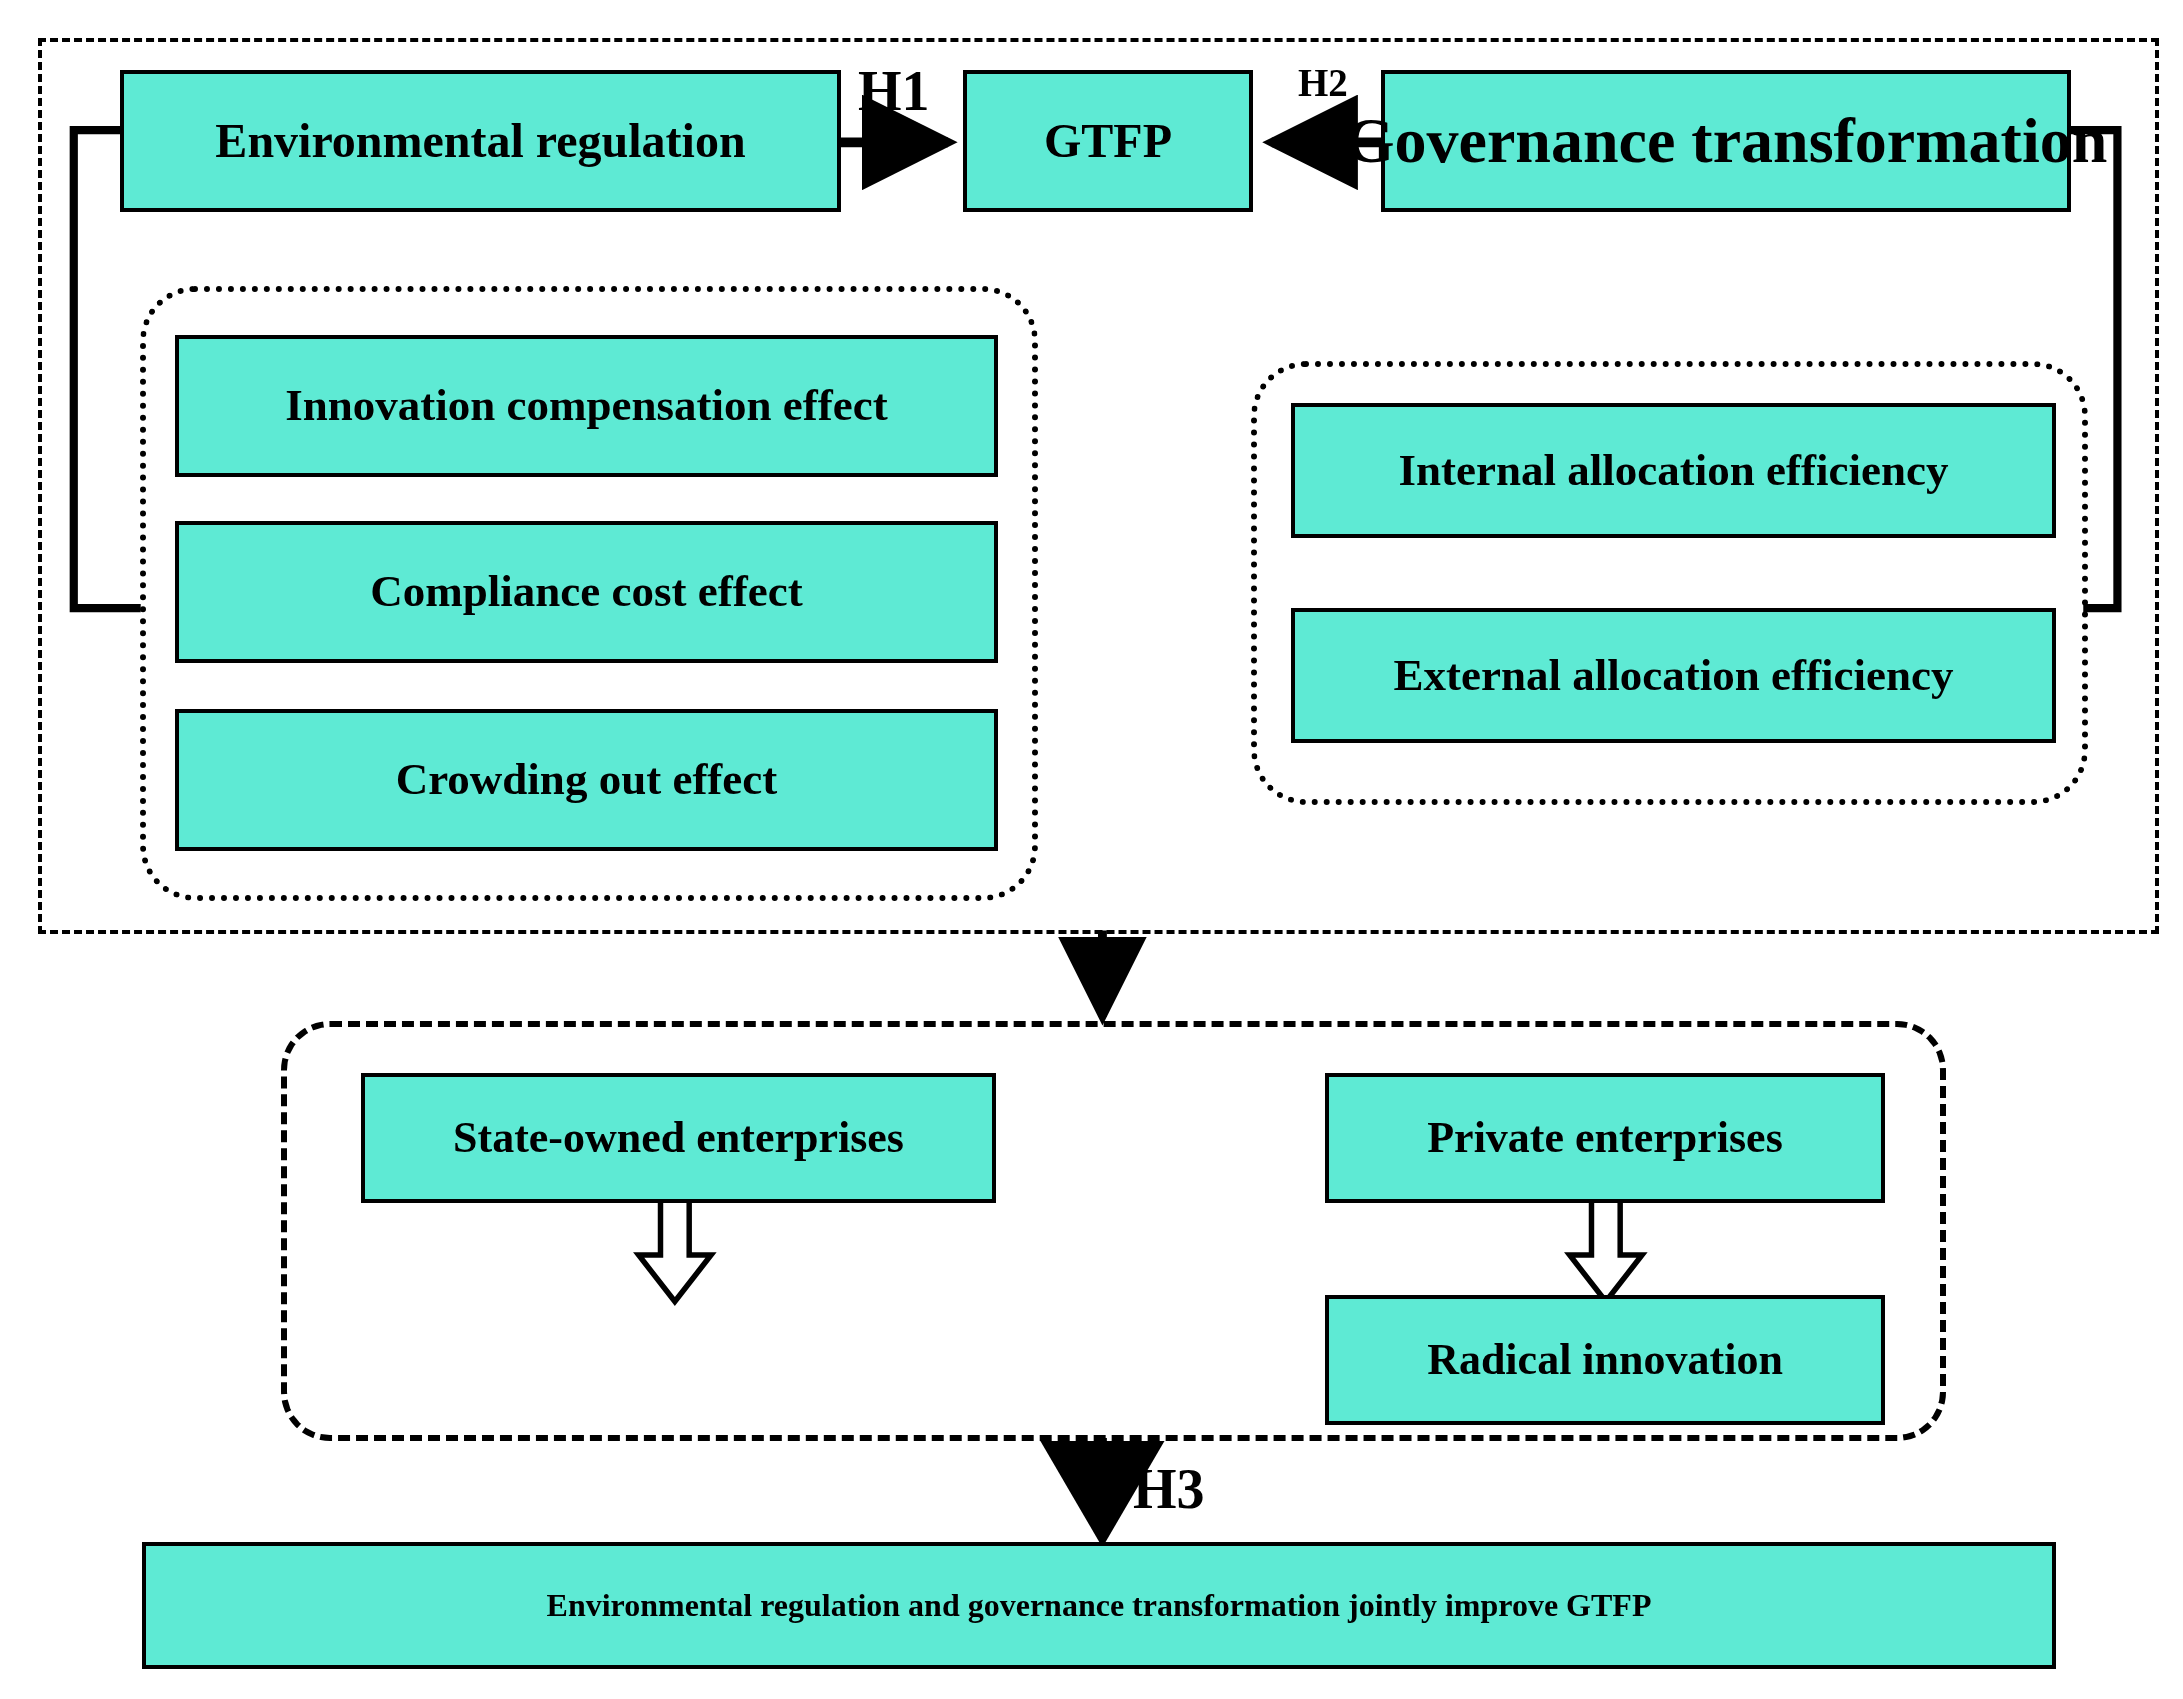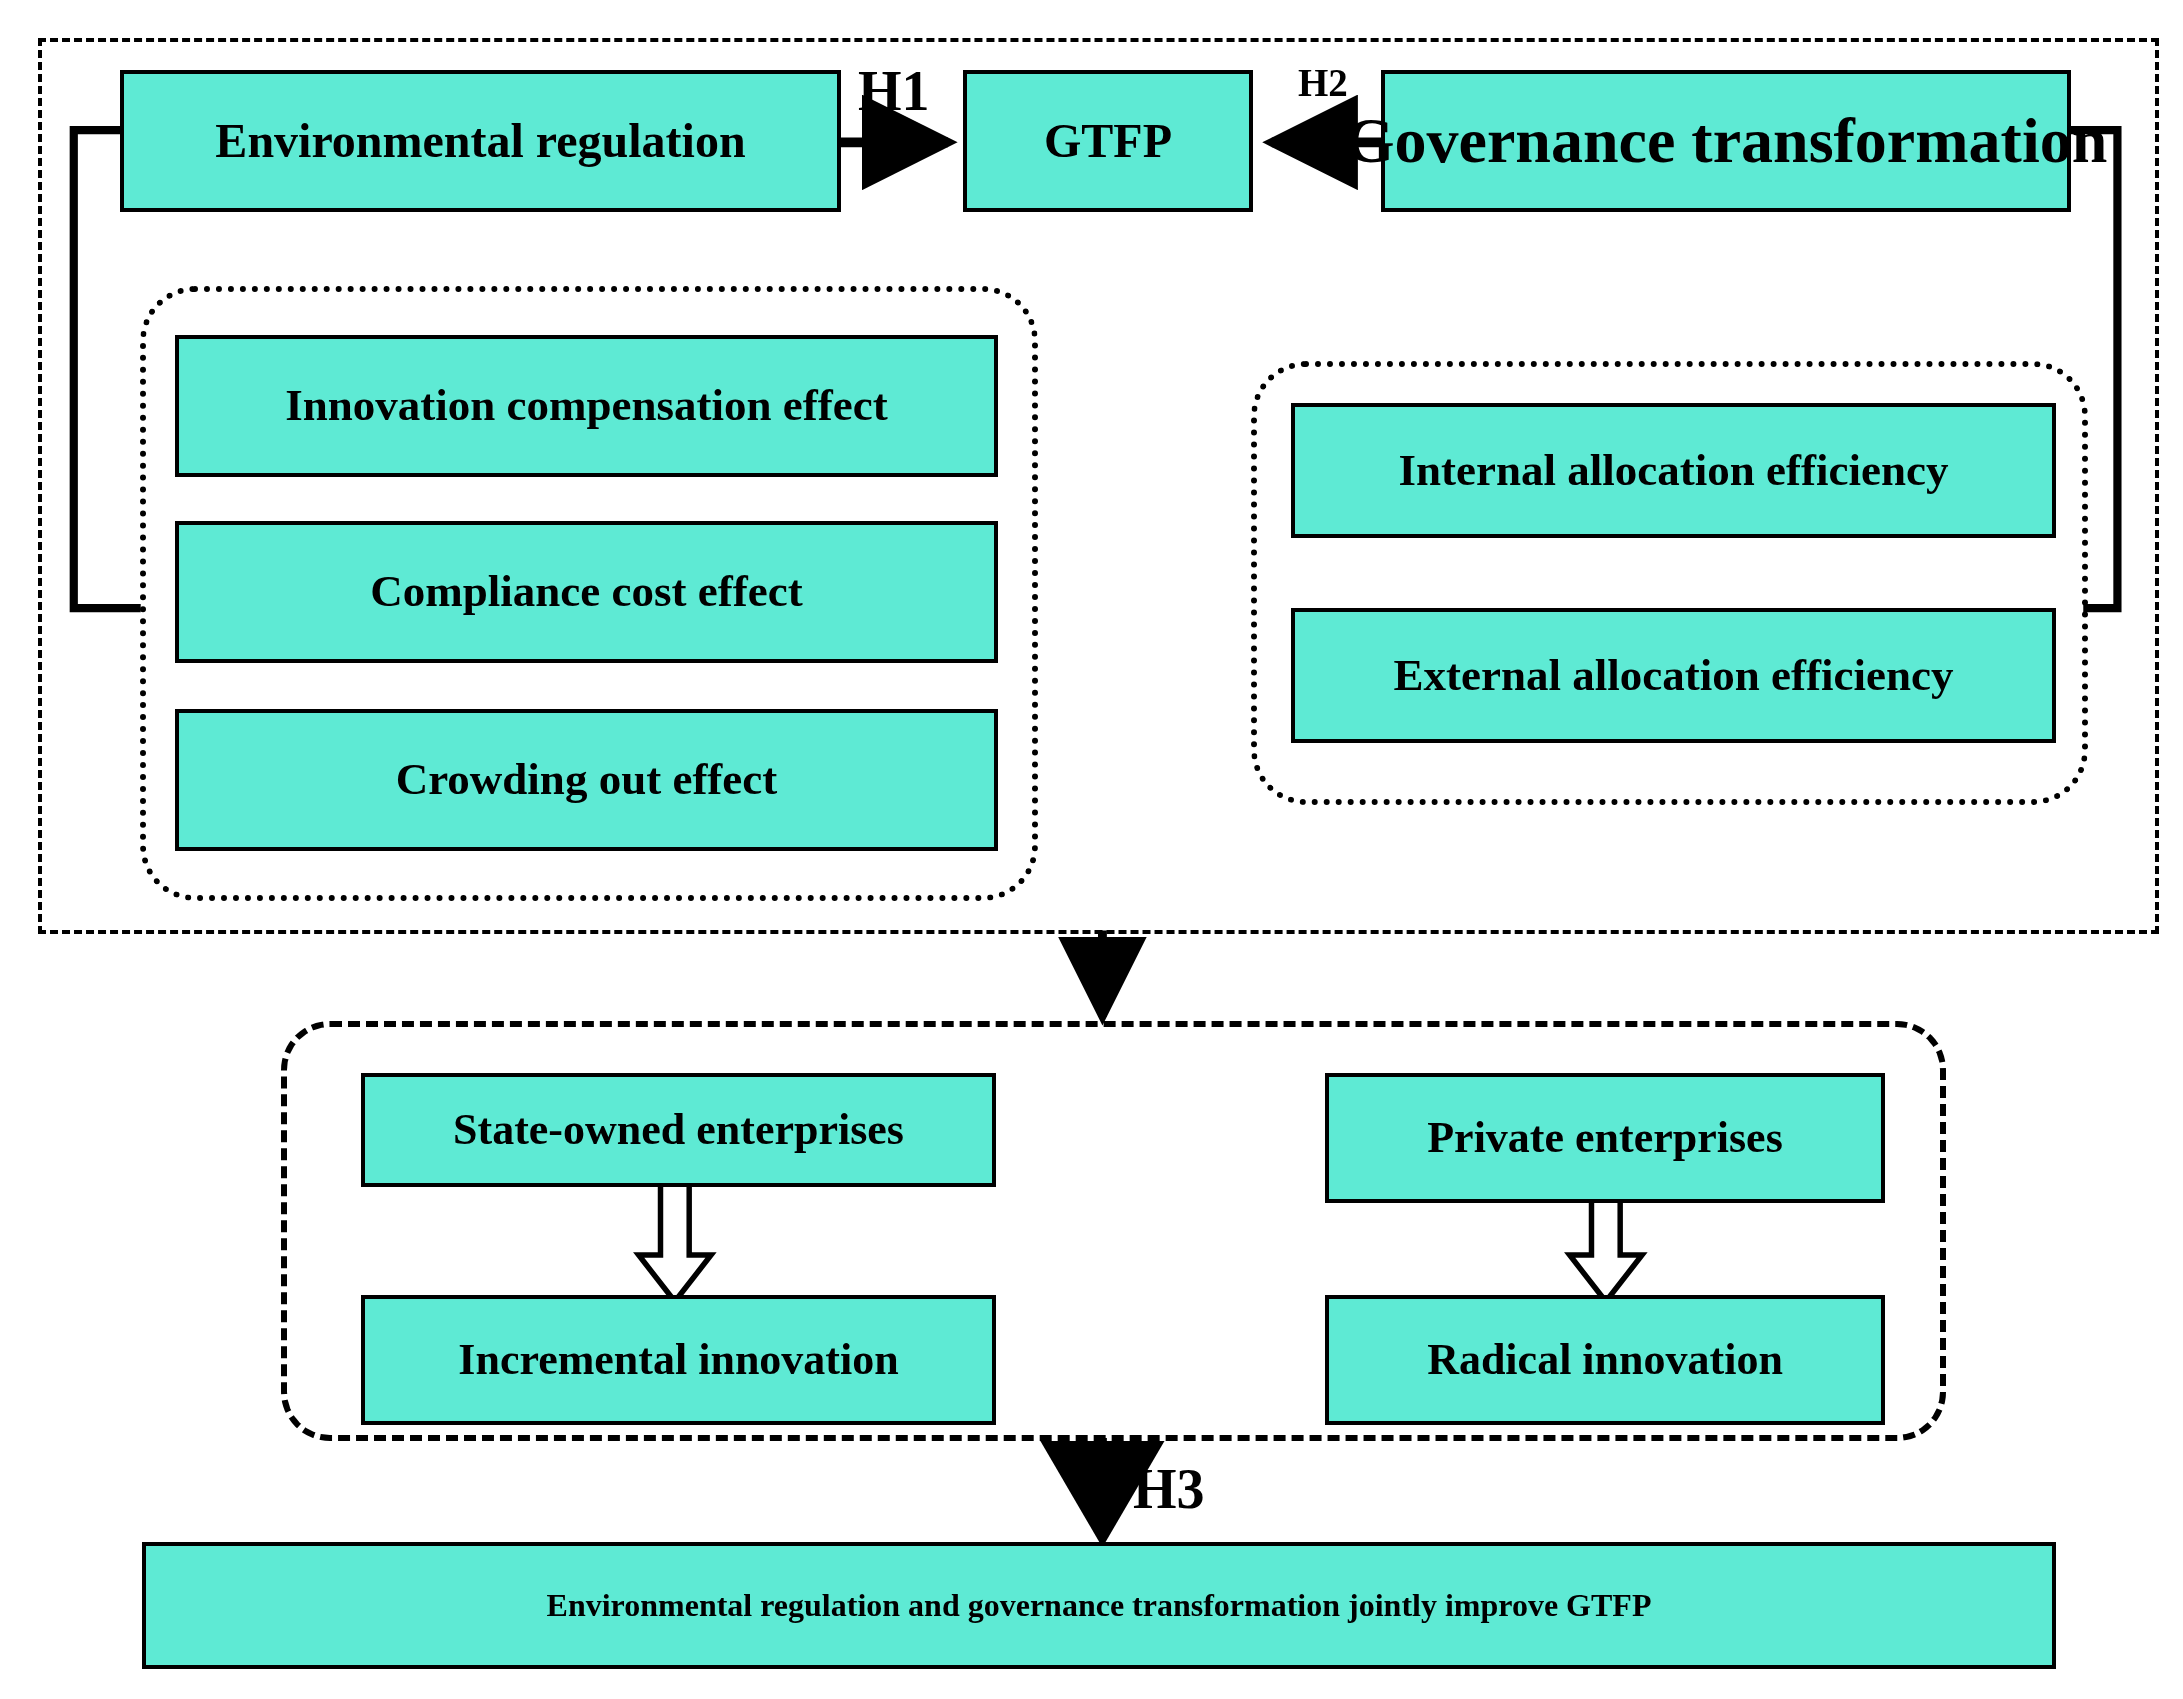--- a/index.html
+++ b/index.html
@@ -160,27 +160,24 @@
   </div>
 
   <div class="node" style="left:1291px; top:403px; width:765px; height:135px; font-size:45px;">
     <span class="node-label">Internal allocation efficiency</span>
   </div>
 
   <div class="node" style="left:1291px; top:608px; width:765px; height:135px; font-size:45px;">
     <span class="node-label">External allocation efficiency</span>
   </div>
 
-  <div class="node" style="left:361px; top:1073px; width:635px; height:114px; font-size:44px;">
+  <div class="node" style="left:361px; top:1073px; width:635px; height:130px; font-size:44px;">
     <span class="node-label">State-owned enterprises</span>
   </div>
 
-  <div class="node" style="left:361px; top:1295px; width:635px; height:130px; font-size:44px;">
-    <span class="node-label">Incremental innovation</span>
-  </div>
 
   <div class="node" style="left:1325px; top:1073px; width:560px; height:130px; font-size:44px;text-align:center;">
     <span class="node-label">Private enterprises</span>
   </div>
 
   <div class="node" style="left:1325px; top:1295px; width:560px; height:130px; font-size:44px;">
     <span class="node-label">Radical innovation</span>
   </div>
 
   <div class="node" style="left:142px; top:1542px; width:1914px; height:127px; font-size:32px;">

